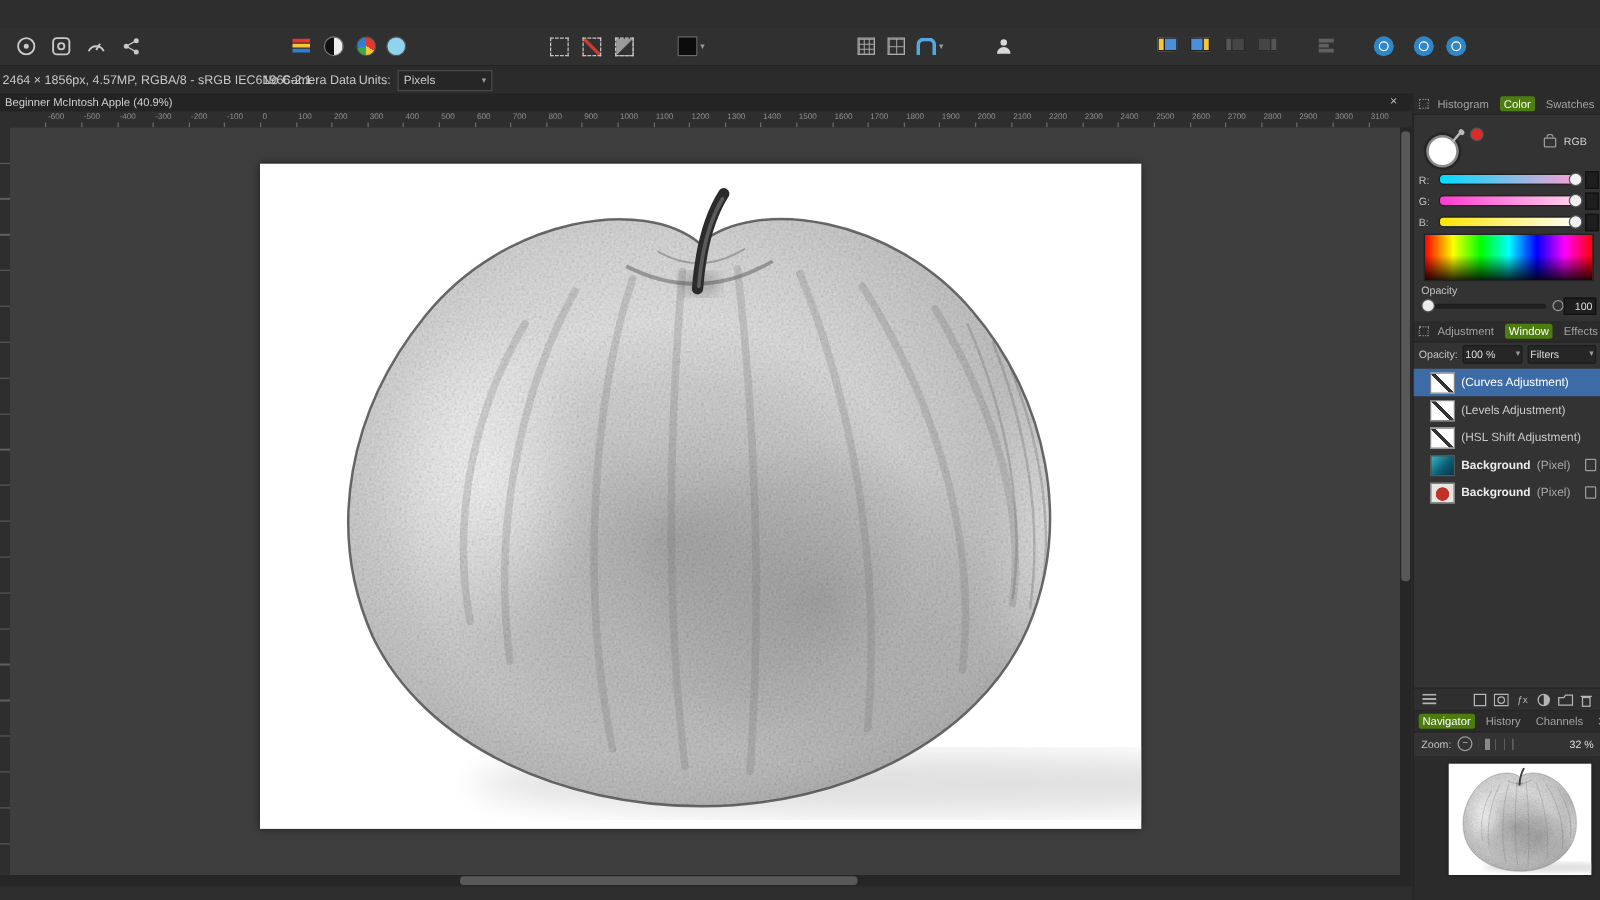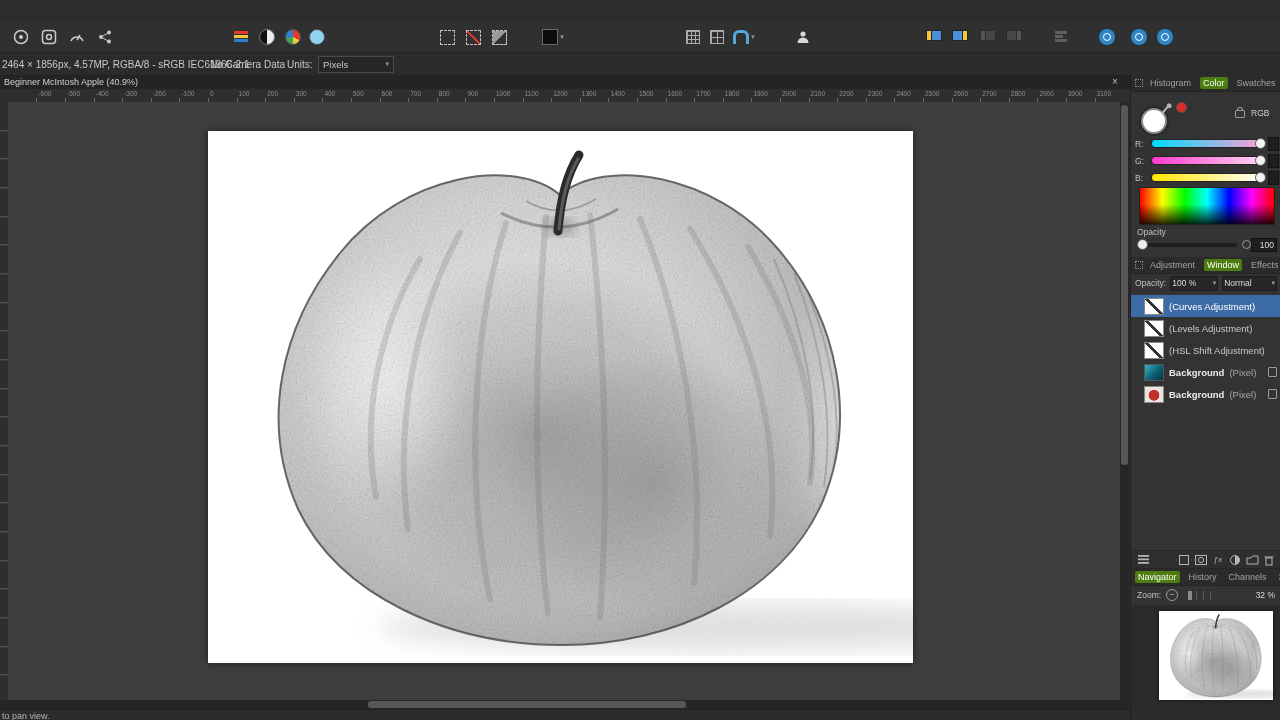--- a/index.html
+++ b/index.html
@@ -436,23 +436,20 @@
         </svg>
     </div>
   </div>
 
   <div id="vscroll">
       <div class="thumb"></div>
     </div>
   <div id="hscroll">
       <div class="thumb"></div>
     </div>
-  <div id="statusbar">
-    <span>to pan view.</span>
-  </div>
 
   <div id="rightcol">
 
     <div class="ptabs" id="color-tabs-row">
       <span class="pmenu-icon"></span>
       <div class="tabset" id="color-tabs">
           <span class="tab">Histogram</span>
           <span class="tab active">Color</span>
           <span class="tab">Swatches</span>
         </div>
@@ -506,21 +503,21 @@
         </div>
     </div>
 
     <div id="blend-row">
       <span class="lbl">Opacity:</span>
       <div class="dd" id="dd-opacity">
         <span>100 %</span>
         <span class="caret">▾</span>
       </div>
       <div class="dd" id="dd-blend">
-        <span>Normal</span>
+        <span>Filters</span>
         <span class="caret">▾</span>
       </div>
     </div>
 
     <div id="layers-list">
         <div class="layer-row selected">
           <div class="lthumb adj"></div>
           <span class="lname">(Curves Adjustment)</span>
         </div>
         <div class="layer-row">

